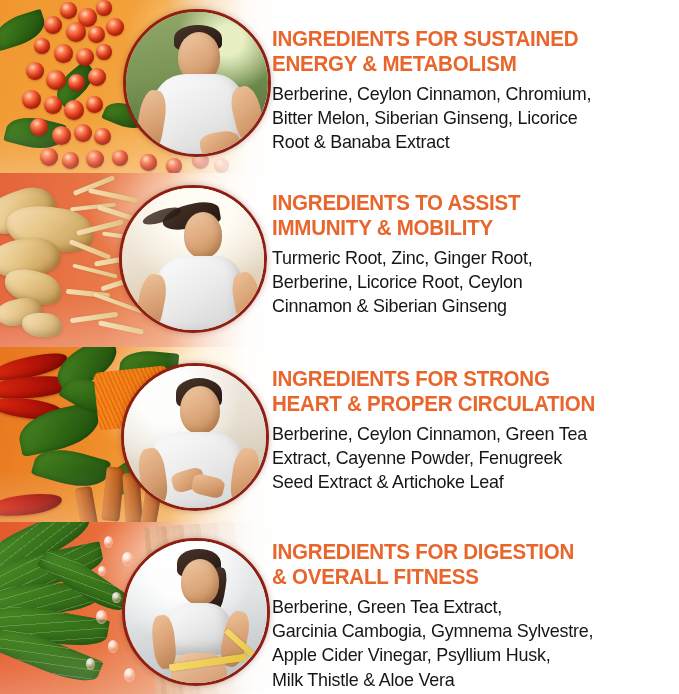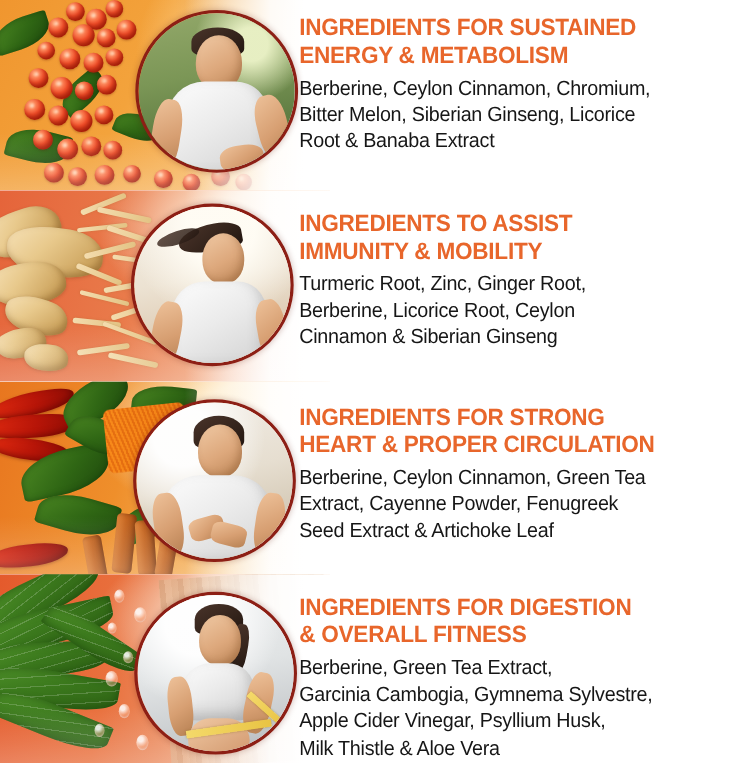--- a/index.html
+++ b/index.html
@@ -90,21 +90,21 @@
     color:#161616;
     font-size:18.6px;
     line-height:24.2px;
     letter-spacing:-0.25px;
     margin-top:5px;
     transform:scaleX(0.965);
     transform-origin:left center;
     white-space:pre-line;
   }
 
-  .s1 .txt { padding-top:13px; }
+  .s1 .txt { padding-top:27px; }
   .s2 .txt { padding-top:20px; }
   .s3 .txt { padding-top:18px; }
   .s4 .txt { padding-top:18px; }
 
   
 
   
   .bg1 {
     background:
       radial-gradient(circle at 78% 30%, rgba(255,214,150,.75) 0 18%, rgba(255,255,255,0) 42%),

